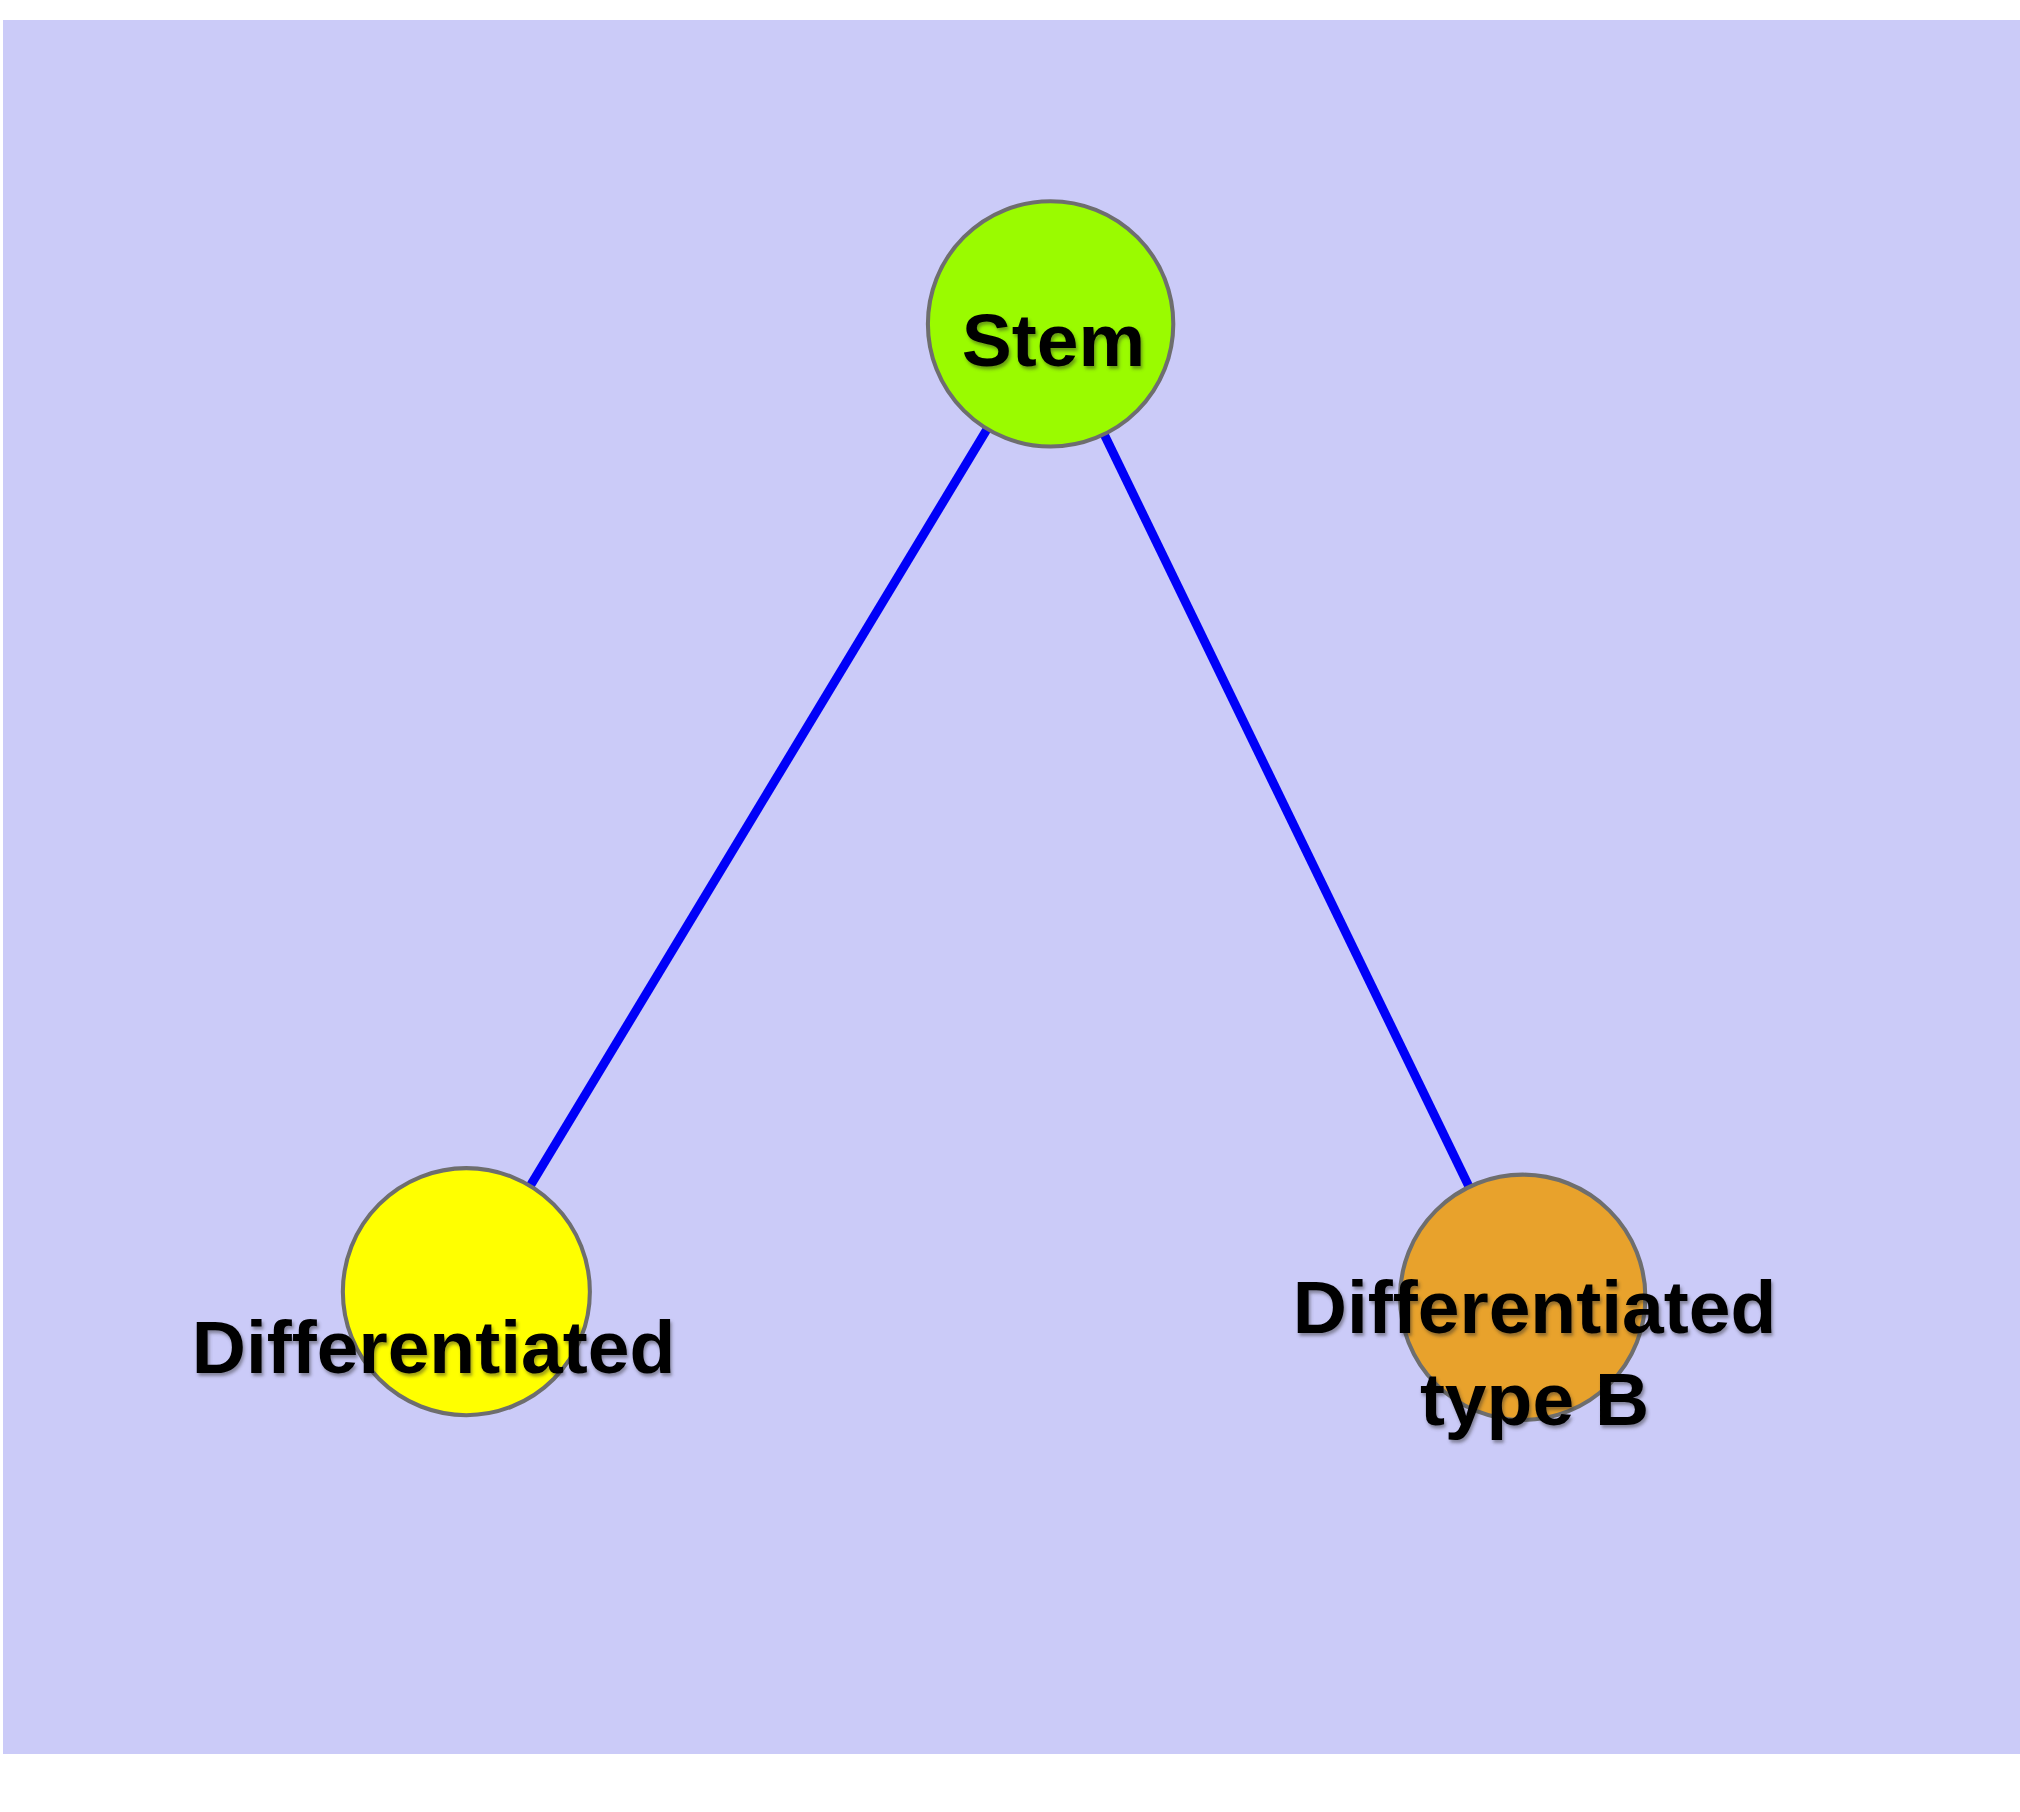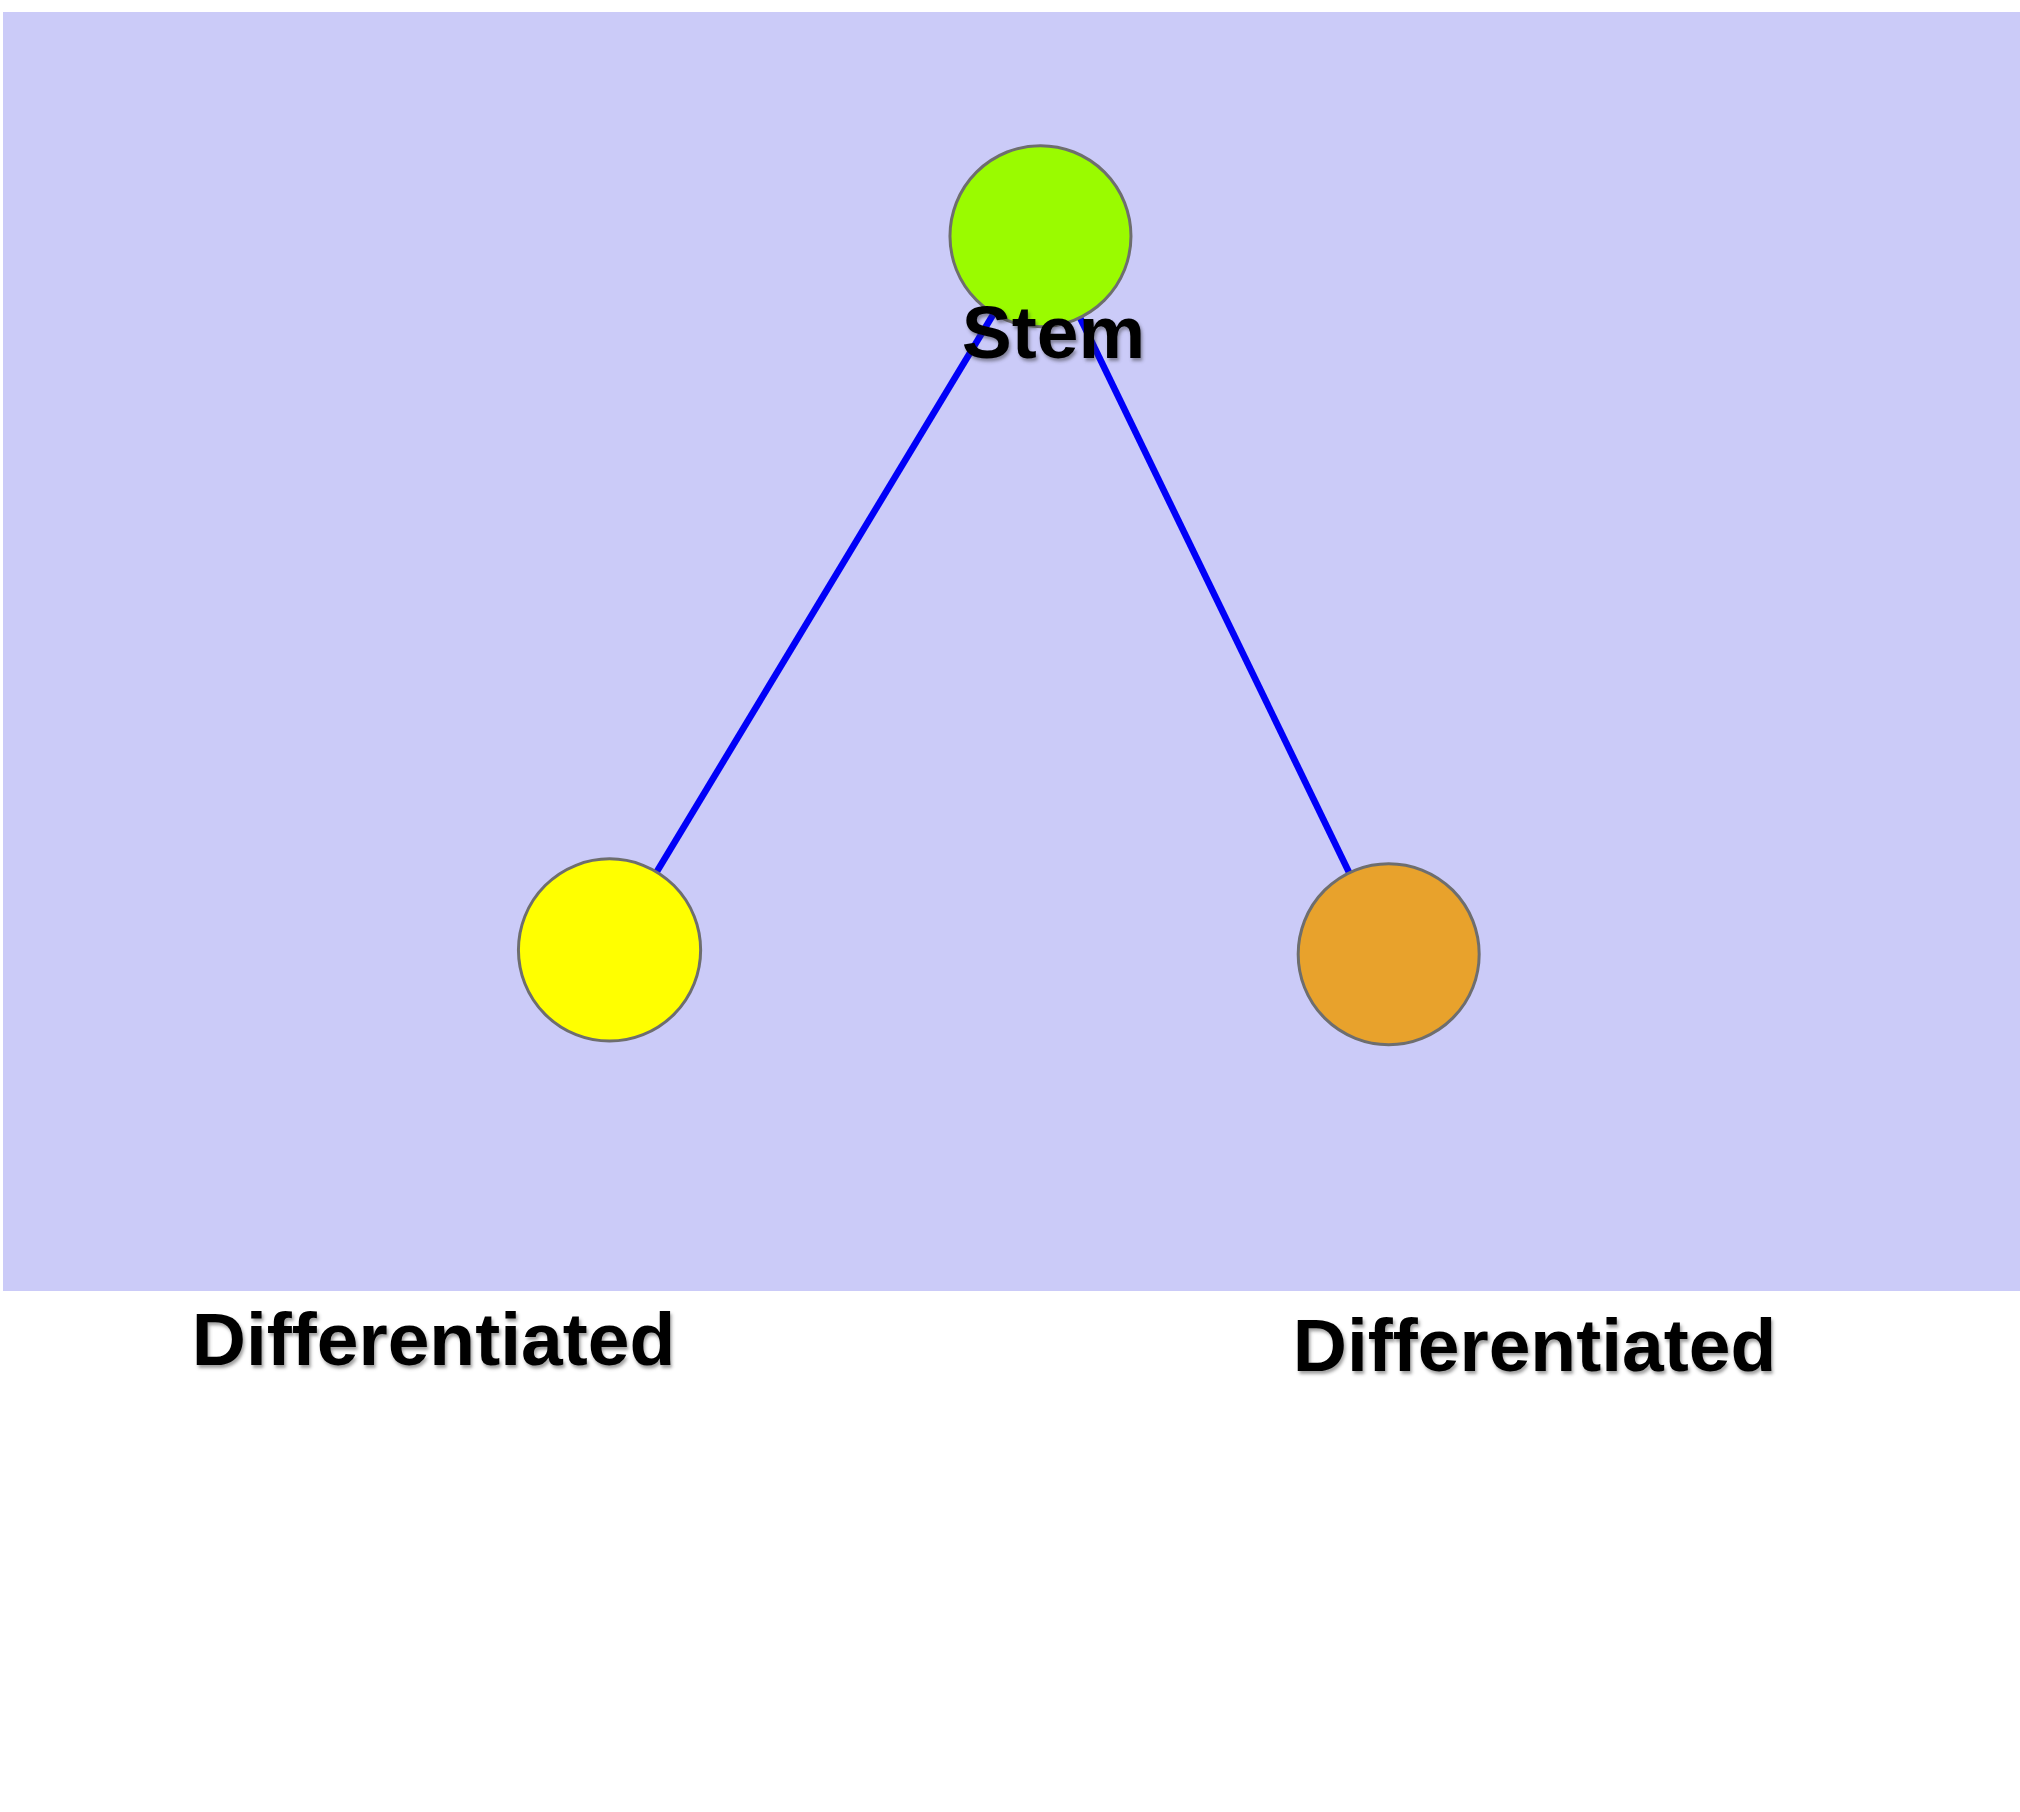--- a/index.html
+++ b/index.html
@@ -7,23 +7,23 @@
     padding: 0;
     background: #ffffff;
     width: 2021px;
     height: 1812px;
     overflow: hidden;
     font-family: "Liberation Sans", "DejaVu Sans", sans-serif;
   }
   .stage {
     position: absolute;
     left: 2.5px;
-    top: 12px;
+    top: 20px;
     width: 2018px;
-    height: 1279px;
+    height: 1734px;
   }
   .canvas-bg {
     position: absolute;
     inset: 0;
   }
   svg.graph {
     position: absolute;
     left: 0;
     top: 0;
     width: 100%;
@@ -69,15 +69,16 @@
   <div class="node-label" style="left: 1051px; top: 320px; color: rgb(0, 0, 0);">
     <div>Stem</div>
   </div>
 
   <div class="node-label" style="left: 431px; top: 1327px; color: rgb(0, 0, 0);">
     <div>Differentiated</div>
   </div>
 
   <div class="node-label" style="left: 1532px; top: 1333px; color: rgb(0, 0, 0);">
     <div>Differentiated</div>
+    <div>type B</div>
   </div>
 </div>
 
 
 </body></html>

